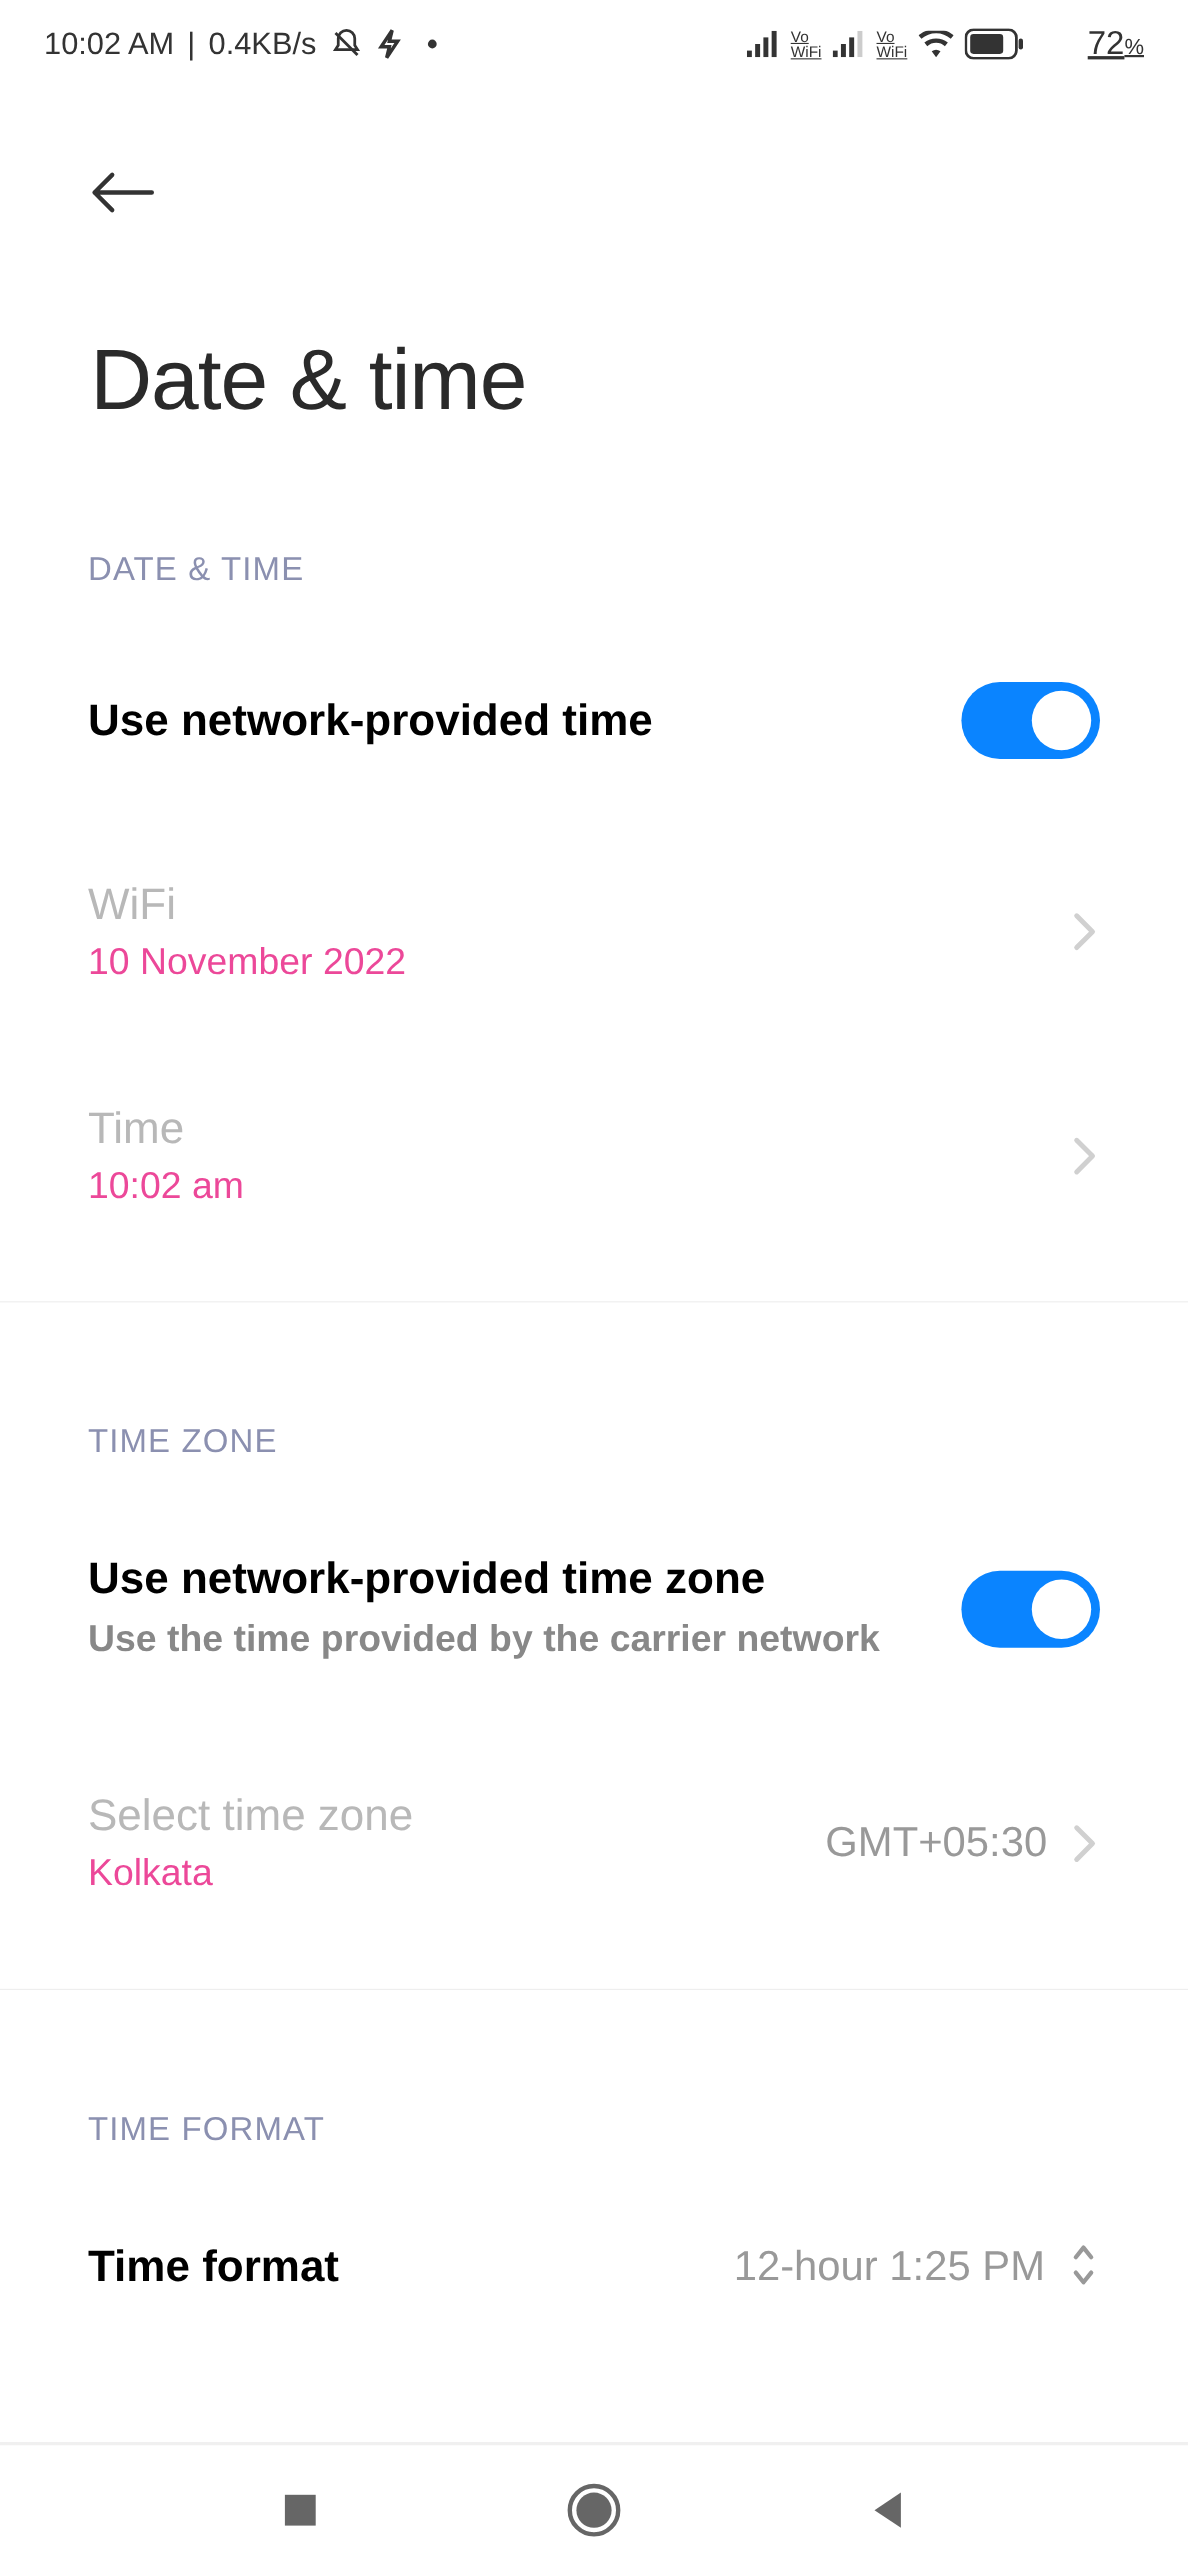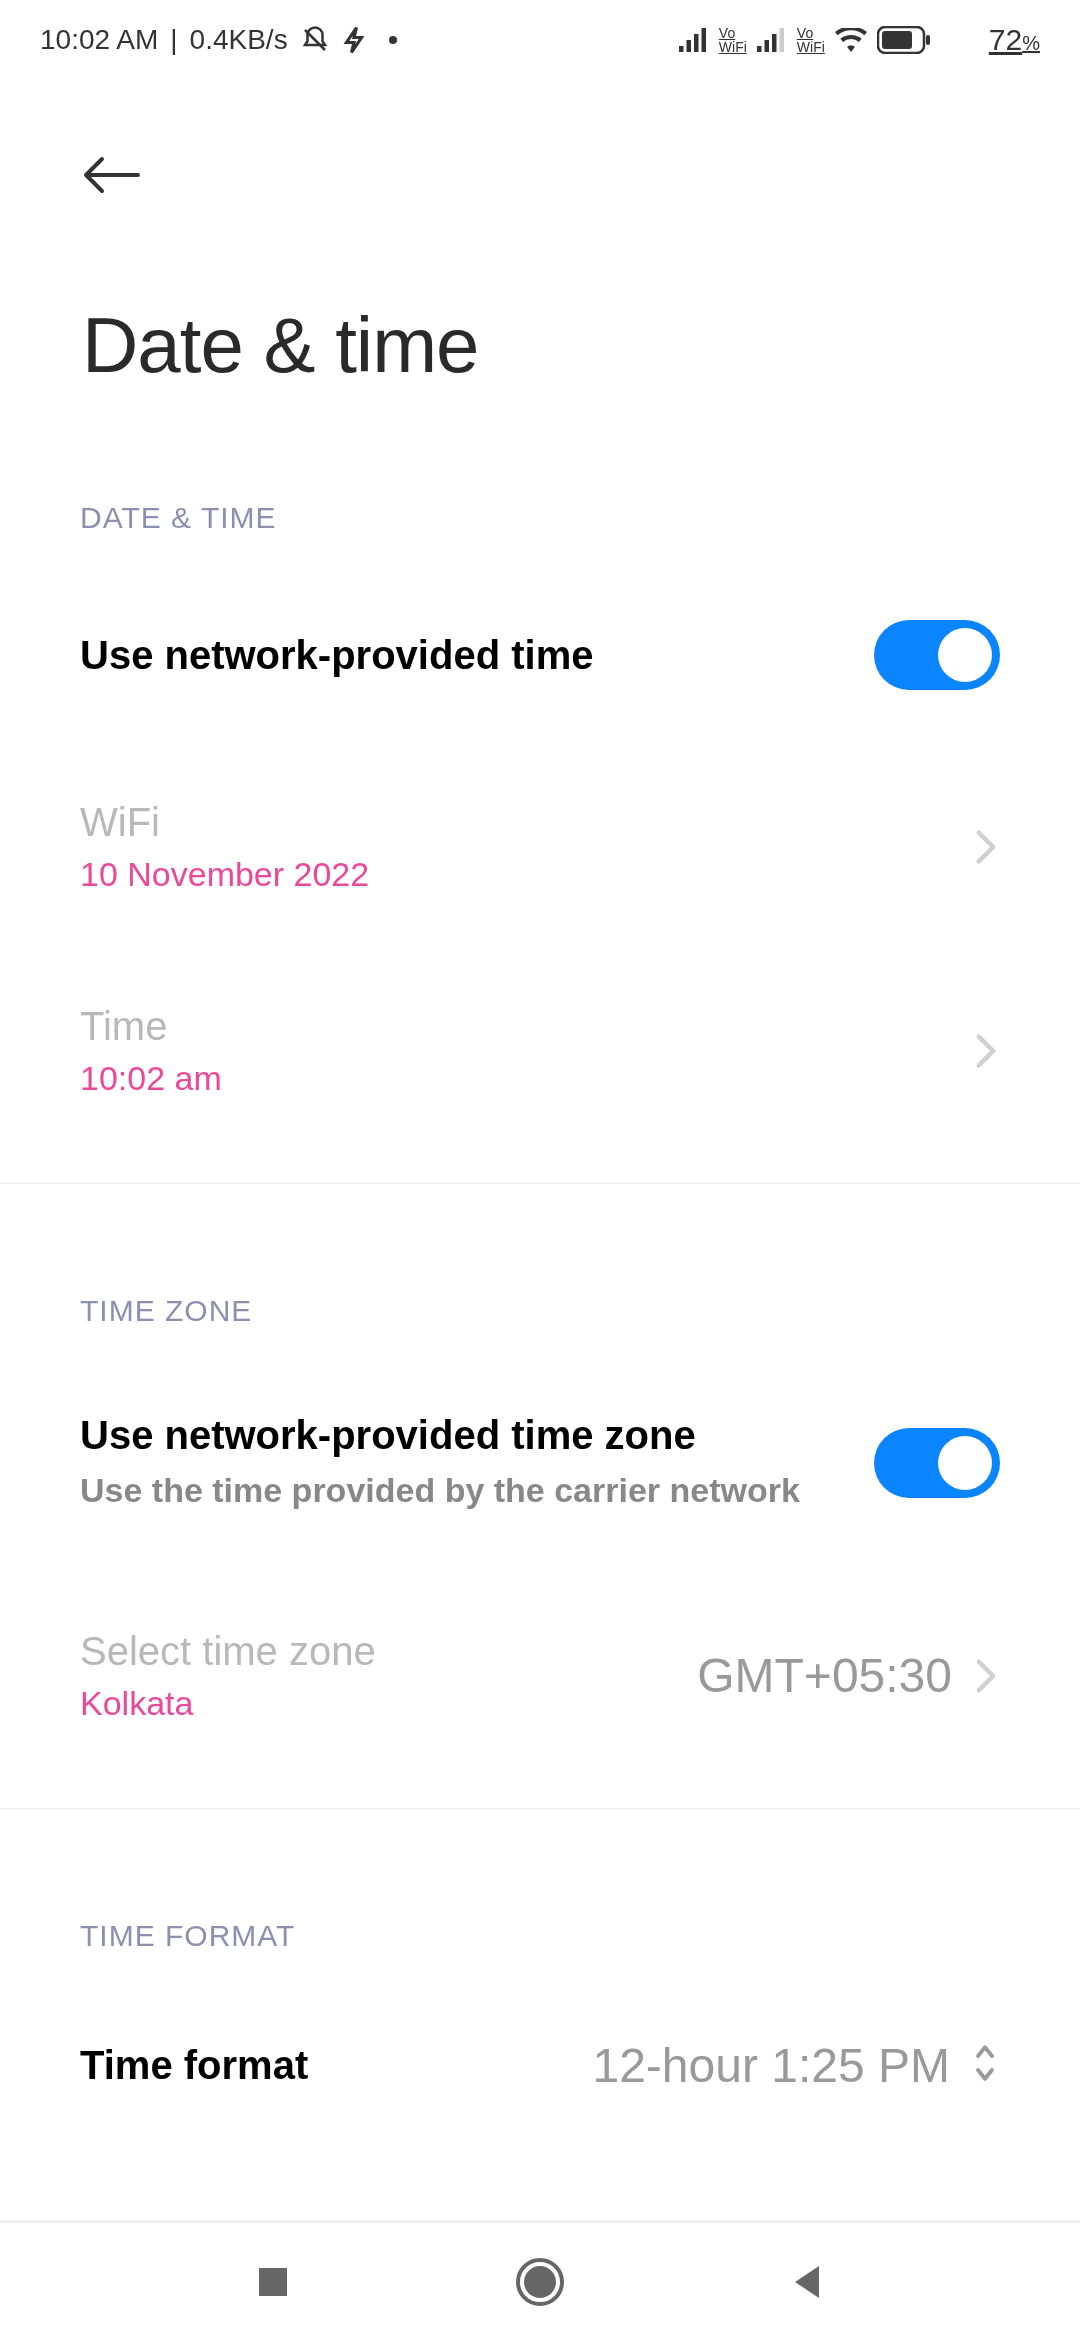--- a/index.html
+++ b/index.html
@@ -22,21 +22,21 @@
   .section-header.first { margin-top: 110px; }
   
   .row { display: flex; align-items: center; justify-content: space-between; padding: 30px 0; min-height: 100px; }
   .row-left { display: flex; flex-direction: column; gap: 10px; flex: 1; }
   .row-title { font-size: 40px; font-weight: 700; color: #000; }
   .row-title.disabled { color: #b8b8b8; font-weight: 500; }
   .row-sub { font-size: 34px; color: #888; font-weight: 400; }
   .row-sub.disabled { color: #ec4899; }
   .row-desc { font-size: 34px; color: #888; font-weight: 700; max-width: 720px; line-height: 1.35; }
   .row-right { display: flex; align-items: center; gap: 20px; }
-  .row-value { font-size: 48px; color: #999; font-weight: 400; }
+  .row-value { font-size: 38px; color: #999; font-weight: 400; }
   
   .toggle { width: 126px; height: 70px; border-radius: 35px; background: #0a84ff; position: relative; flex-shrink: 0; }
   .toggle::after { content: ""; position: absolute; right: 8px; top: 8px; width: 54px; height: 54px; border-radius: 50%; background: #fff; }
   
   .chevron { width: 28px; height: 28px; display: inline-flex; align-items: center; justify-content: center; }
   .chevron svg { width: 22px; height: 36px; }
   .chevron.dim svg path { stroke: #d0d0d0; }
   
   .updown svg { width: 30px; height: 42px; }
   

